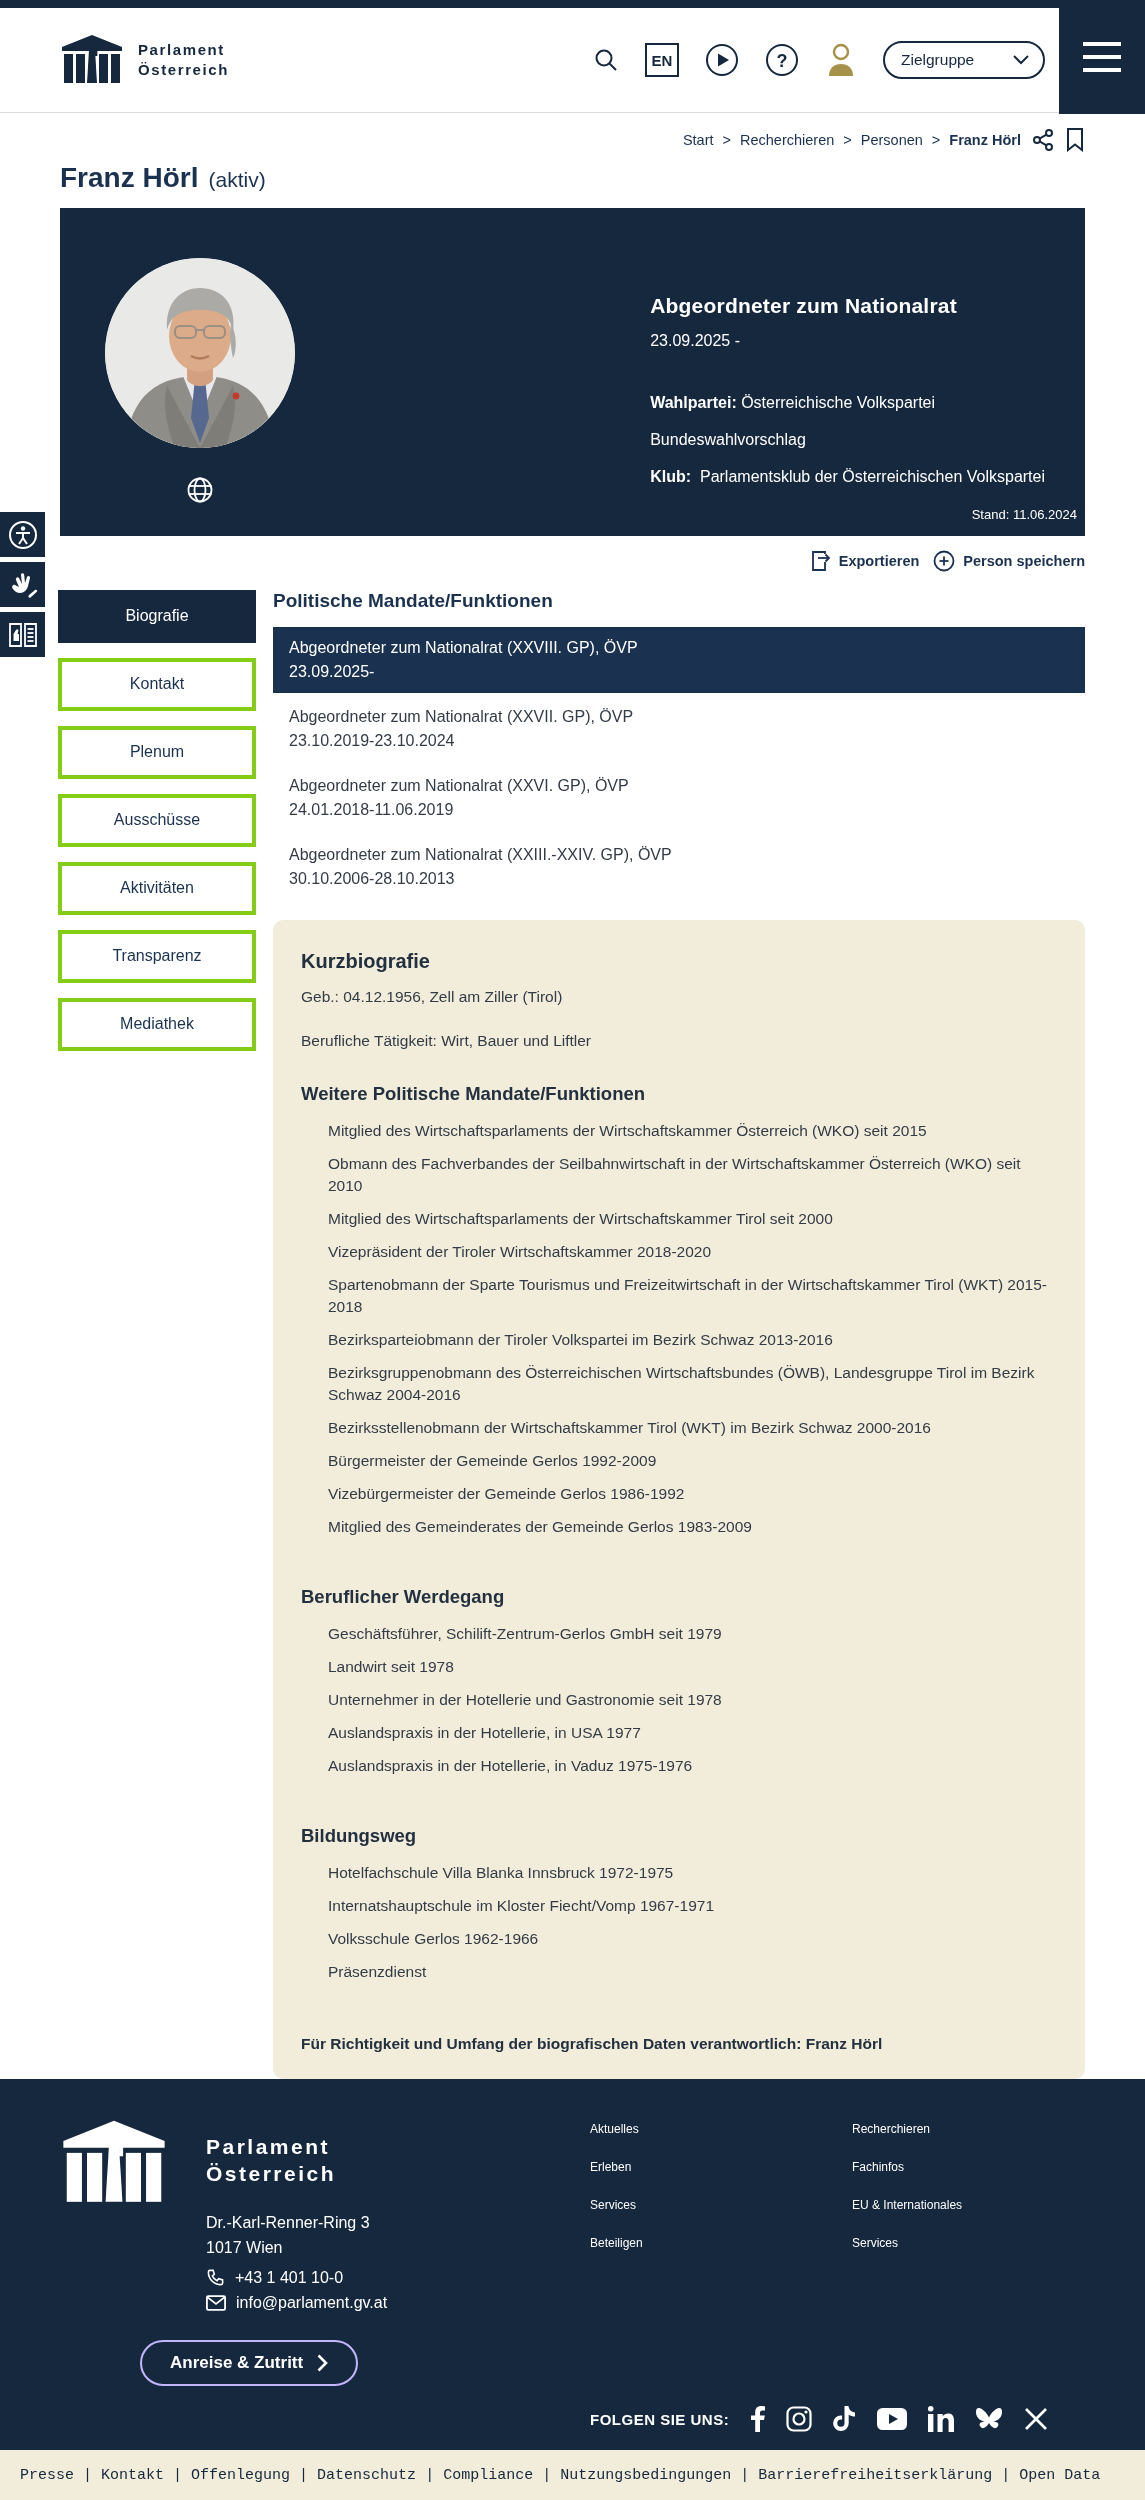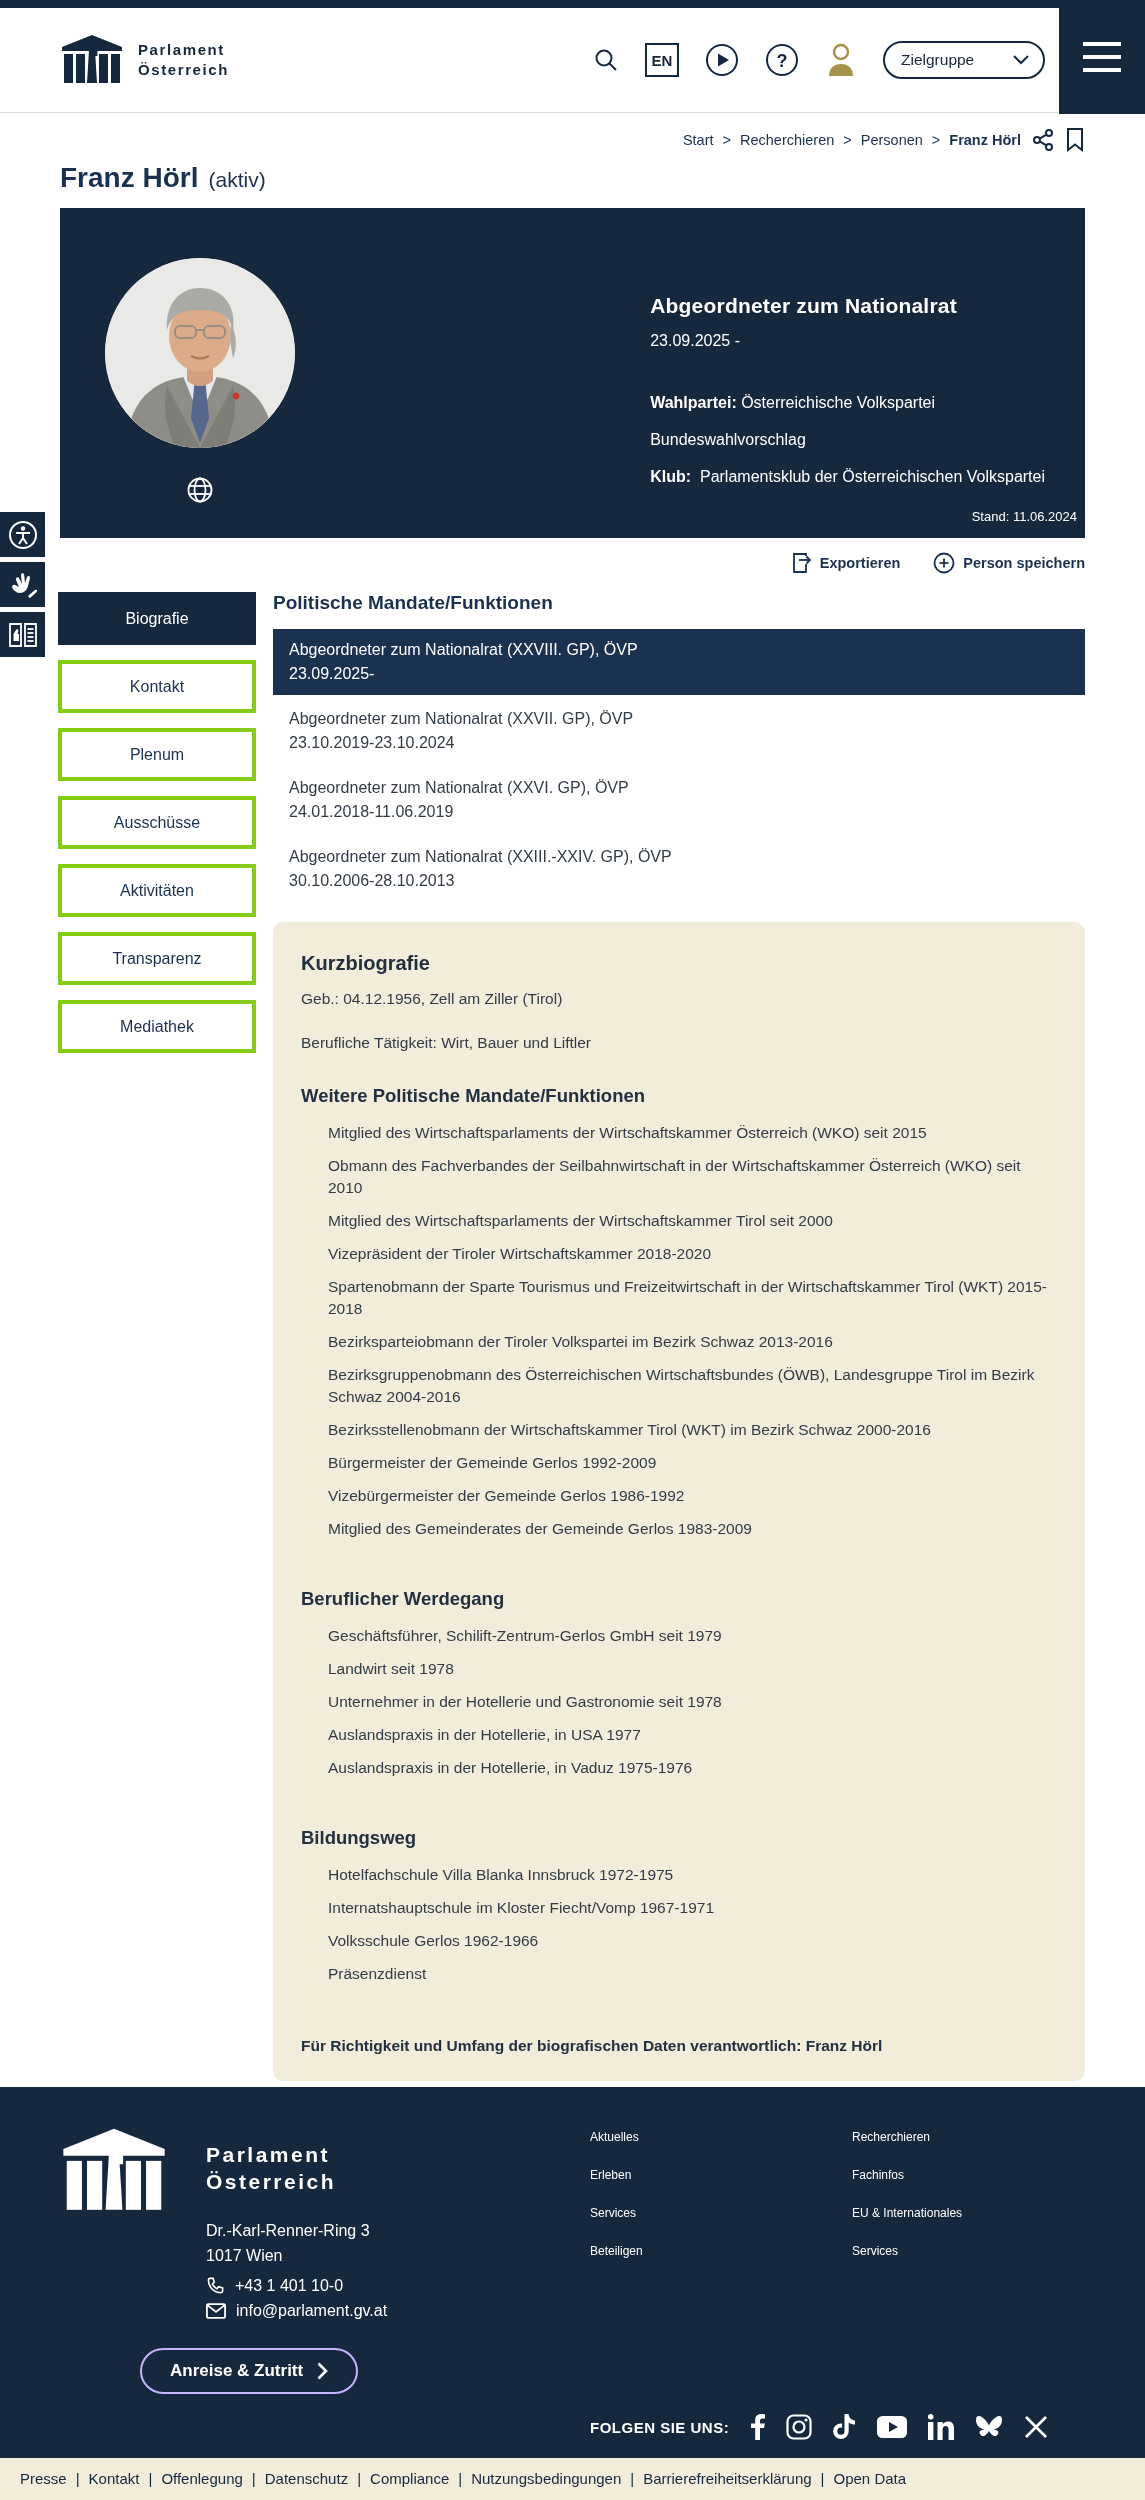--- a/index.html
+++ b/index.html
@@ -58,21 +58,21 @@
   .globe-btn{background:none;border:none;cursor:pointer;margin-top:28px;}
   .hero-info{margin-left:56px;padding-top:36px;font-size:16px;font-weight:300;}
   .hero-role{font-size:21px;font-weight:bold;letter-spacing:.2px;}
   .hero-period{margin-top:14px;}
   .hero-party{margin-top:44px;}
   .hero-listentry{margin-top:19px;}
   .hero-klub{margin-top:19px;}
   .lbl{font-weight:bold;}
   .hero-stand{position:absolute;right:8px;bottom:14px;font-size:13px;font-weight:400;}
   
-  .actions{margin:14px 60px 6px;display:flex;justify-content:flex-end;gap:33px;}
+  .actions{margin:14px 60px 6px;display:flex;justify-content:flex-end;gap:14px;}
   .action{display:flex;align-items:center;gap:8px;background:none;border:none;cursor:pointer;
     color:var(--heading);font-size:14.5px;font-weight:bold;font-family:inherit;}
   
   .content{margin:12px 60px 0 58px;display:grid;grid-template-columns:198px 1fr;column-gap:17px;}
   .side-tabs{display:flex;flex-direction:column;gap:15px;}
   .tab{height:53px;border:4px solid #84cc16;background:#fff;color:var(--heading);
     font-size:16px;font-family:inherit;cursor:pointer;display:flex;align-items:center;justify-content:center;}
   .tab.active{background:var(--navy);border-color:var(--navy);color:#fff;}
   
   .a11y-rail{position:absolute;left:0;top:512px;display:flex;flex-direction:column;gap:5px;}
@@ -107,21 +107,21 @@
     background:none;border:2px solid #c4b5fd;border-radius:24px;color:#fff;
     font-size:17px;font-weight:bold;font-family:inherit;padding:11px 28px;cursor:pointer;}
   .foot-col{list-style:none;}
   .foot-col li{margin-bottom:20px;}
   .foot-col a{color:#fff;font-size:12px;text-decoration:none;cursor:pointer;}
   .follow-row{display:flex;align-items:center;gap:22px;margin:20px 0 0 530px;}
   .follow-lbl{font-size:15px;font-weight:bold;letter-spacing:.5px;}
   .socials{display:flex;align-items:center;gap:21px;}
   .soc{background:none;border:none;padding:0;cursor:pointer;}
   
-  .legal{height:42px;background:var(--beige);display:flex;align-items:center;padding:14px 20px;}
+  .legal{height:50px;background:var(--beige);display:flex;align-items:center;padding:14px 20px;font-family:Liberation Mono, monospace;}
   .legal a{color:var(--navy);font-size:15px;text-decoration:none;cursor:pointer;}
   .legal a:not(:last-child)::after{content:"|";margin:0 9px;color:var(--navy);}
 </style>
 </head>
 <body>
 
 <div class="site-head">
   <div class="topbar"></div>
   <div class="header">
     <div class="brand">

